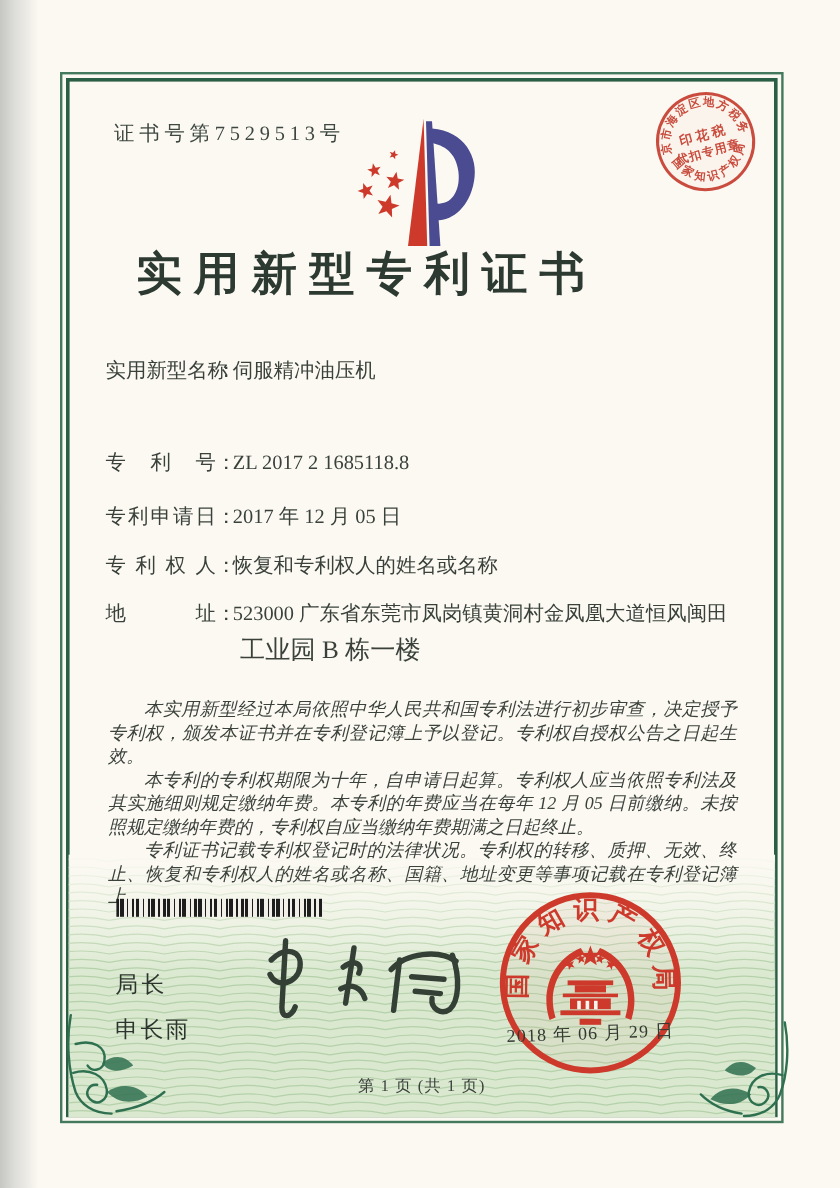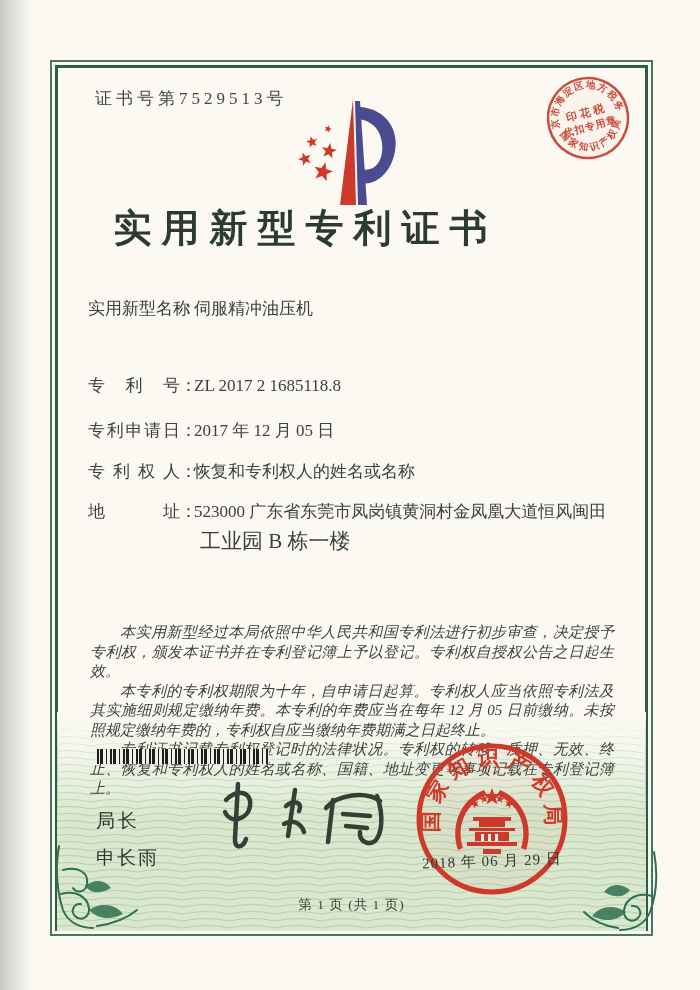--- a/index.html
+++ b/index.html
@@ -29,36 +29,36 @@
   .guilloche{position:absolute;left:57px;top:712px;width:589px;height:219px;overflow:hidden;
     background:linear-gradient(to bottom,rgba(217,232,207,0) 0,rgba(217,232,207,.55) 45px,var(--green-bg) 110px);}
   .guilloche svg{position:absolute;left:0;top:0;}
   #waves path{fill:none;stroke:var(--wave);stroke-width:1;}
   .wave-fade{position:absolute;left:0;top:0;width:100%;height:95px;
     background:linear-gradient(to bottom,var(--paper) 0,rgba(251,249,242,.55) 40px,rgba(251,249,242,0) 95px);}
   .ornament{position:absolute;}
   .ornament path{stroke:#2f7050;fill:none;stroke-width:2;stroke-linecap:round;}
   .ornament .fleaf{fill:#2f7050;stroke:none;opacity:.85;}
   
-  .cert-no{position:absolute;left:95px;top:87px;font-size:17px;letter-spacing:4px;color:#3d473f;font-weight:500;}
+  .cert-no{position:absolute;left:95px;top:100px;font-size:17px;letter-spacing:4px;color:#3d473f;font-weight:500;}
   .logo{position:absolute;left:283px;top:93px;}
   .red-fill{fill:var(--seal-red);}
   .blue-fill{fill:var(--logo-blue);}
   .page-title{position:absolute;left:50px;top:203px;width:511px;text-align:center;
     font-size:38px;font-weight:bold;letter-spacing:10px;color:var(--title-ink);}
   
   .row{position:absolute;left:88px;font-size:17px;color:var(--ink);white-space:nowrap;}
   .row .lbl{display:inline-block;width:92px;text-align:justify;text-align-last:justify;vertical-align:top;}
   .row .colon{display:inline-block;width:14px;}
   .row .val{display:inline-block;}
   .rowright{position:absolute;left:377px;font-size:17px;color:var(--ink);white-space:nowrap;}
   .addr2{position:absolute;left:200px;font-size:21px;color:var(--ink);}
   
   .body-text{position:absolute;left:90px;top:583px;width:524px;
-    font-size:15px;line-height:19.5px;color:#3b423b;text-align:justify;font-style:italic;margin-top:40px;}
+    font-size:15px;line-height:19.5px;color:#3b423b;text-align:justify;font-style:italic;}
   .body-text p{margin:0;text-indent:2em;}
   
   .barcode{position:absolute;left:97px;top:749px;width:172px;height:15px;
     background:repeating-linear-gradient(90deg,#1d1d1d 0 2px,#f1efe7 2px 3px,#1d1d1d 3px 6px,#f1efe7 6px 9px,#1d1d1d 9px 10px,#f1efe7 10px 13px);}
   .director-title{position:absolute;left:96px;top:808px;font-size:19px;color:#2d342e;
     font-family:"DejaVu Sans","Liberation Sans",sans-serif;letter-spacing:3px;}
   .director-name{position:absolute;left:96px;top:845px;font-size:19px;color:#2d342e;
     font-family:Liberation Mono, monospace;letter-spacing:2px;}
   .signature{position:absolute;left:198px;top:776px;}
   .signature path{stroke:#343f36;stroke-width:4.5;fill:none;stroke-linecap:round;stroke-linejoin:round;}

